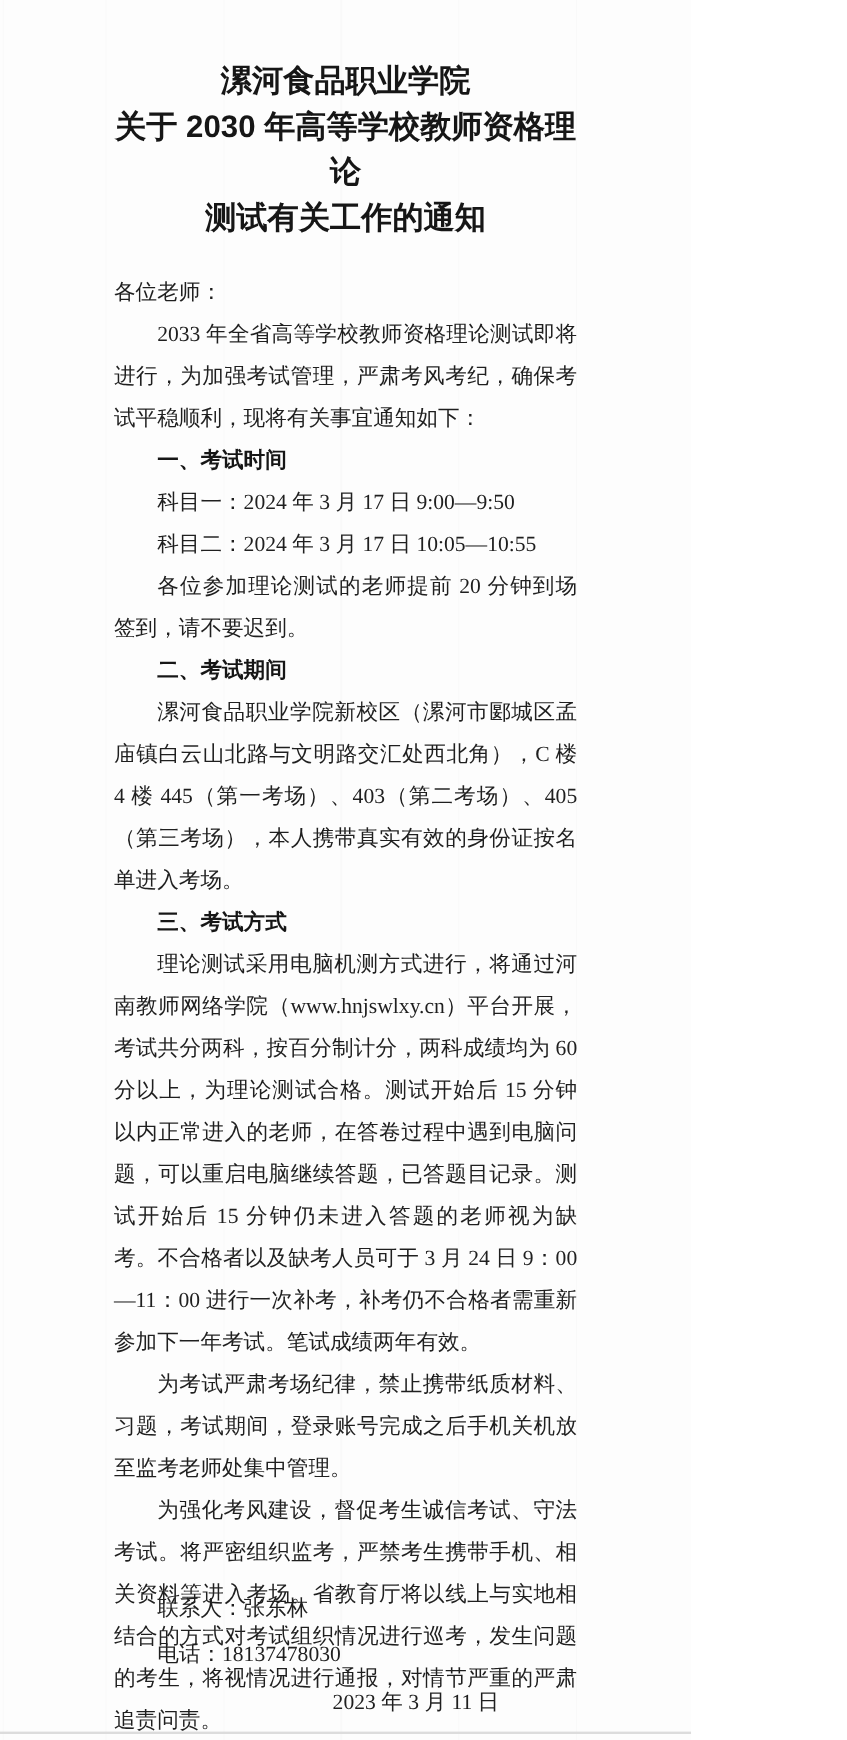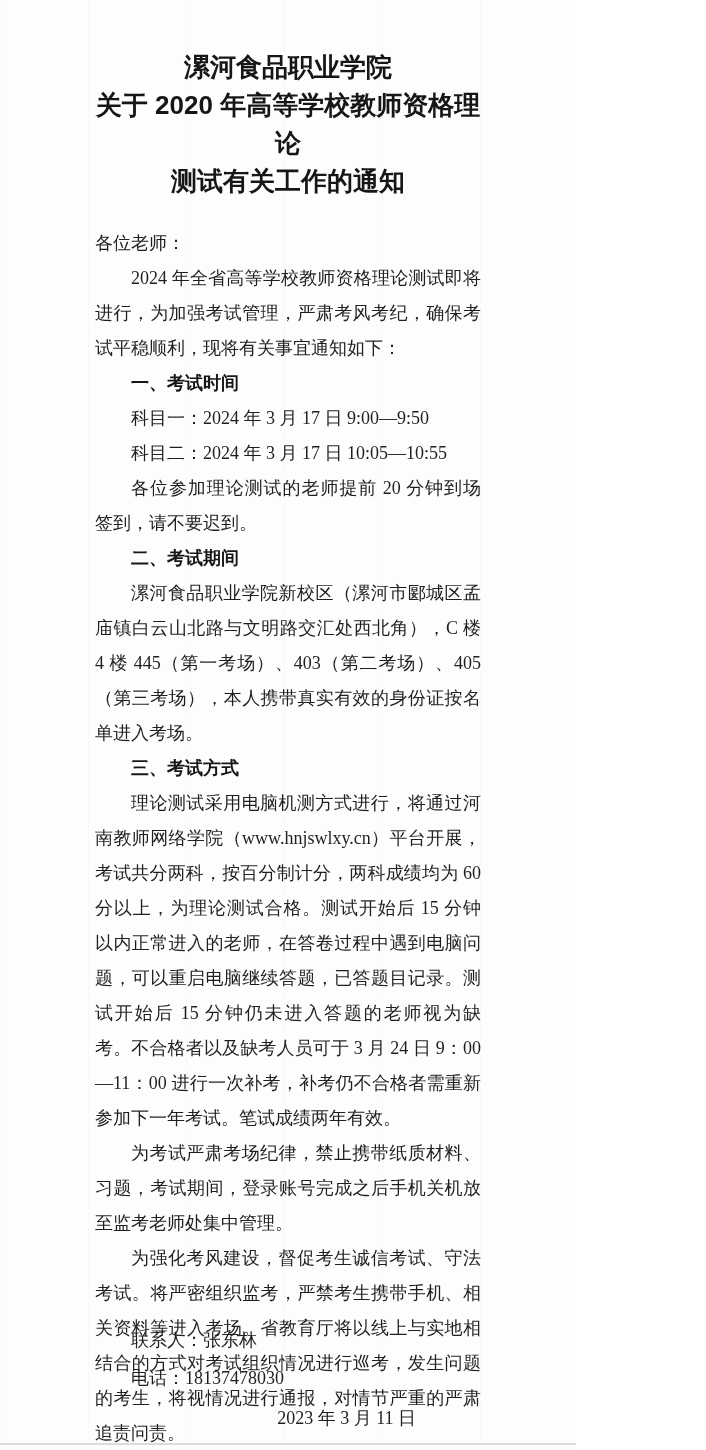--- a/index.html
+++ b/index.html
@@ -71,27 +71,27 @@
     margin-top: 2px;
   }
 </style>
 </head>
 <body>
 
 <div class="page">
 
   <h1 class="title">
     <span class="tline">漯河食品职业学院</span>
-    <span class="tline">关于 2020 年高等学校教师资格理论</span>
+    <span class="tline">关于 2030 年高等学校教师资格理论</span>
     <span class="tline">测试有关工作的通知</span>
   </h1>
 
   <div class="docbody">
     <p class="salutation">各位老师：</p>
-    <p class="para">2024 年全省高等学校教师资格理论测试即将进行，为加强考试管理，严肃考风考纪，确保考试平稳顺利，现将有关事宜通知如下：</p>
+    <p class="para">2033 年全省高等学校教师资格理论测试即将进行，为加强考试管理，严肃考风考纪，确保考试平稳顺利，现将有关事宜通知如下：</p>
 
     <h2 class="heading">一、考试时间</h2>
     <p class="para">科目一：2024 年 3 月 17 日 9:00—9:50</p>
     <p class="para">科目二：2024 年 3 月 17 日 10:05—10:55</p>
     <p class="para">各位参加理论测试的老师提前 20 分钟到场签到，请不要迟到。</p>
 
     <h2 class="heading">二、考试期间</h2>
     <p class="para">漯河食品职业学院新校区（漯河市郾城区孟庙镇白云山北路与文明路交汇处西北角），C 楼 4 楼 445（第一考场）、403（第二考场）、405（第三考场），本人携带真实有效的身份证按名单进入考场。</p>
 
     <h2 class="heading">三、考试方式</h2>

